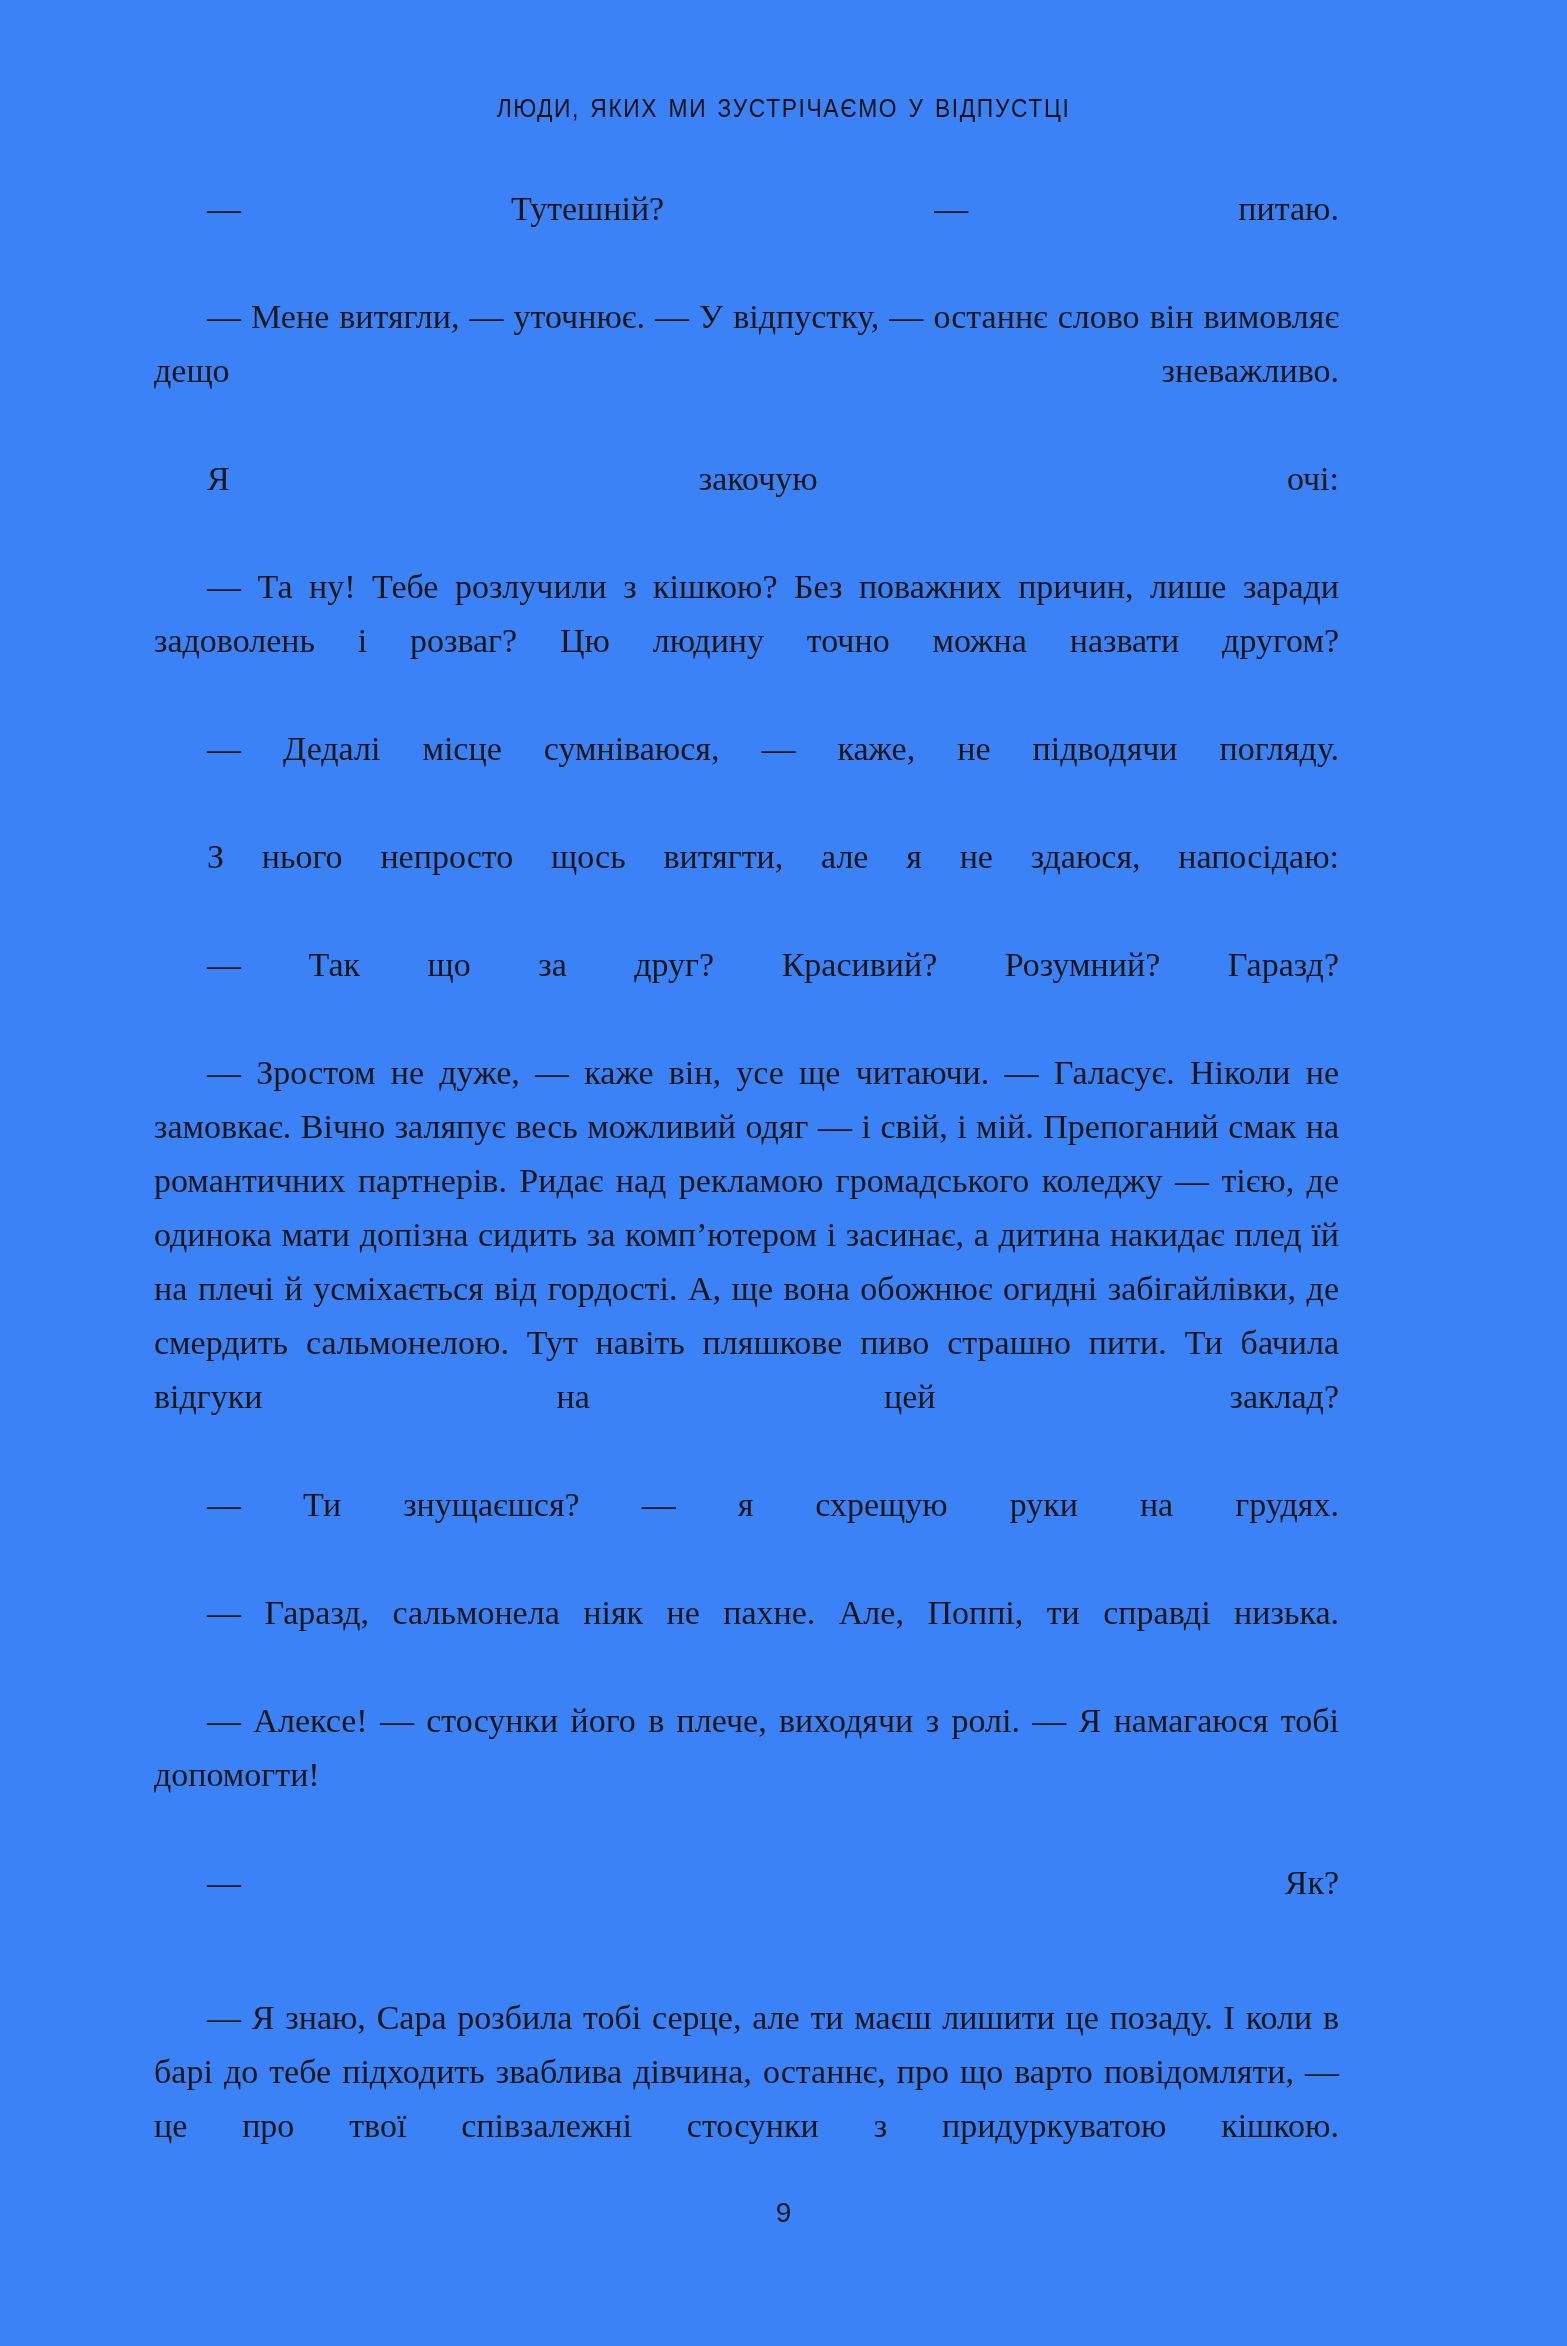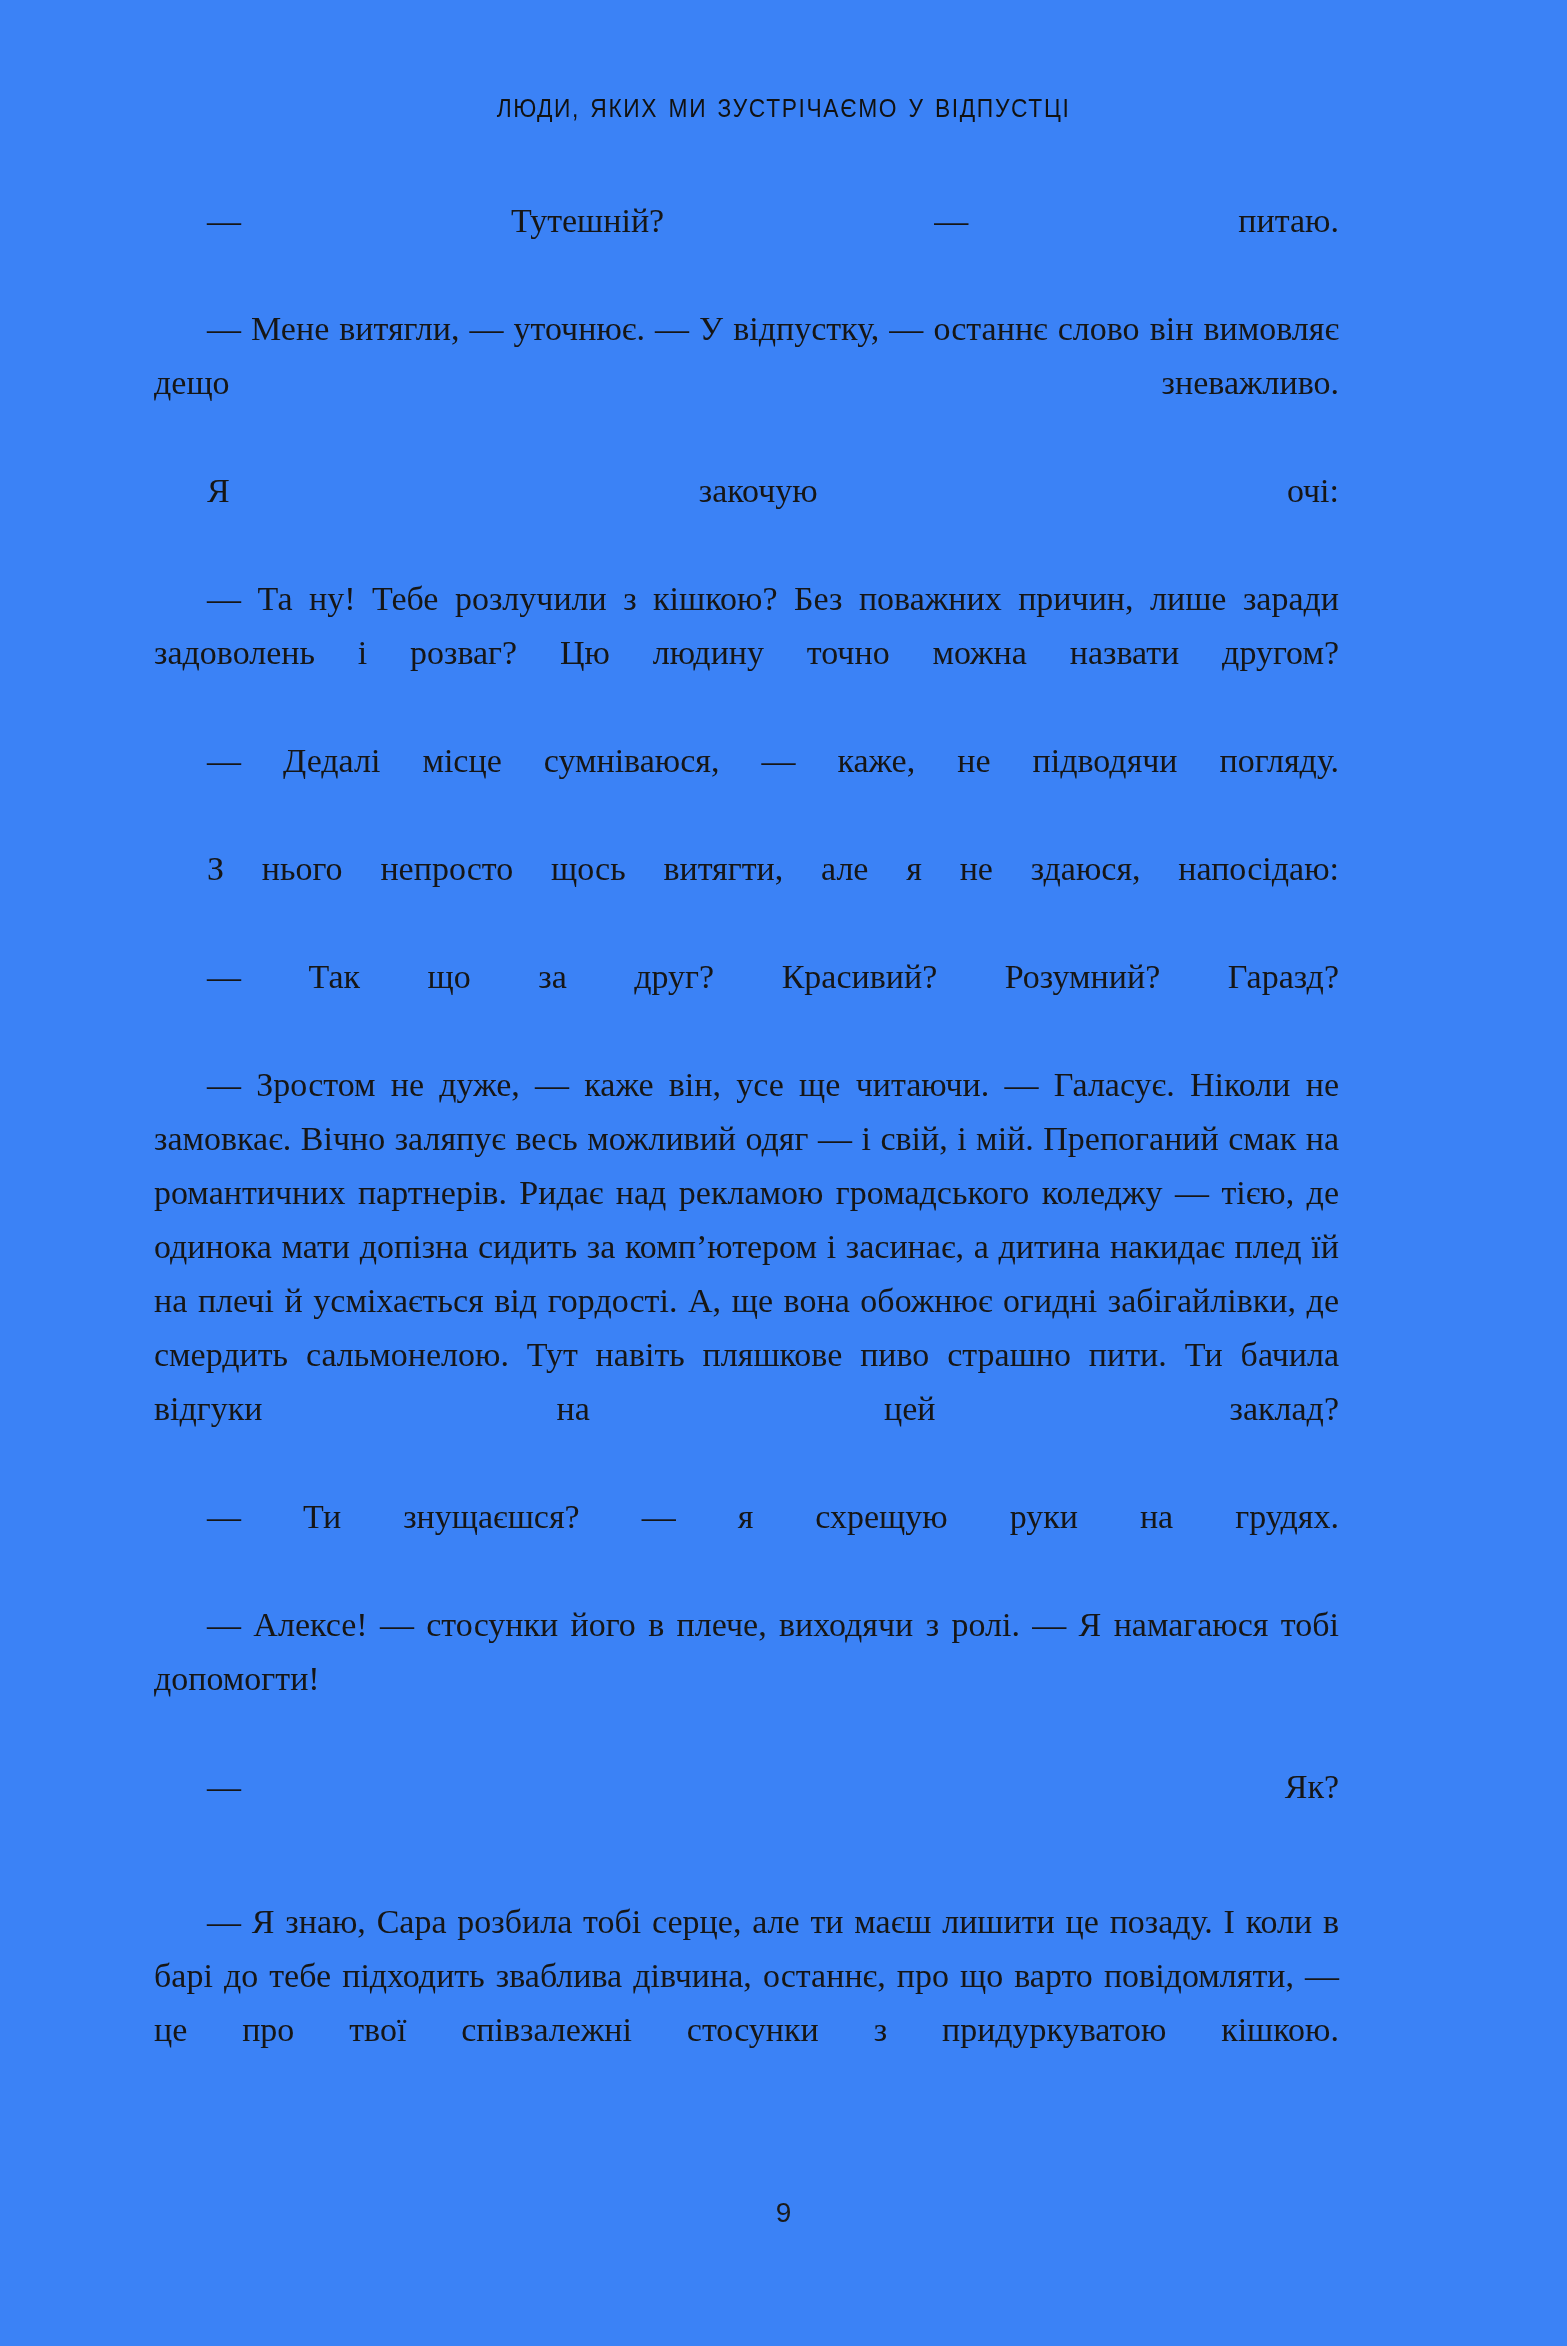--- a/index.html
+++ b/index.html
@@ -37,21 +37,21 @@
     color: #111111;
     transform: scaleX(0.86);
     transform-origin: center top;
     white-space: nowrap;
   }
 
   
   .textblock {
     position: absolute;
     left: 154px;
-    top: 194px;
+    top: 182px;
     width: 1185px;
   }
 
   p.para {
     margin: 0;
     font-size: 34px;
     line-height: 54px;
     text-align: justify;
     text-justify: inter-word;
     text-indent: 53px;
@@ -95,20 +95,21 @@
   <div class="textblock">
     <p class="para">— Тутешній? — питаю.</p>
     <p class="para">— Мене витягли, — уточнює. — У відпустку, — останнє слово він вимовляє дещо зневажливо.</p>
     <p class="para">Я закочую очі:</p>
     <p class="para">— Та ну! Тебе розлучили з кішкою? Без поважних при­чин, лише заради задоволень і розваг? Цю людину точно можна назвати другом?</p>
     <p class="para">— Дедалі місце сумніваюся, — каже, не підводячи погляду.</p>
     <p class="para">З нього непросто щось витягти, але я не здаюся, напосі­даю:</p>
     <p class="para">— Так що за друг? Красивий? Розумний? Гаразд?</p>
     <p class="para">— Зростом не дуже, — каже він, усе ще читаючи. — Га­ласує. Ніколи не замовкає. Вічно заляпує весь можливий одяг — і свій, і мій. Препоганий смак на романтичних парт­нерів. Ридає над рекламою громадського коледжу — тією, де одинока мати допізна сидить за комп’ютером і засинає, а дитина накидає плед їй на плечі й усміхається від гордості. А, ще вона обожнює огидні забігайлівки, де смердить саль­монелою. Тут навіть пляшкове пиво страшно пити. Ти ба­чила відгуки на цей заклад?</p>
     <p class="para">— Ти знущаєшся? — я схрещую руки на грудях.</p>
+    <p class="para">— Гаразд, сальмонела ніяк не пахне. Але, Поппі, ти справді низька.</p>
     <p class="para">— Алексе! — стосунки його в плече, виходячи з ролі. — Я намагаюся тобі допомогти!</p>
     <p class="para">— Як?</p>
     <p class="para">— Я знаю, Сара розбила тобі серце, але ти маєш лишити це позаду. І коли в барі до тебе підходить зваблива дівчина, останнє, про що варто повідомляти, — це про твої співза­лежні стосунки з придуркуватою кішкою.</p>
   </div>
 
   <div class="folio">9</div>
 
 </div>
 
 

